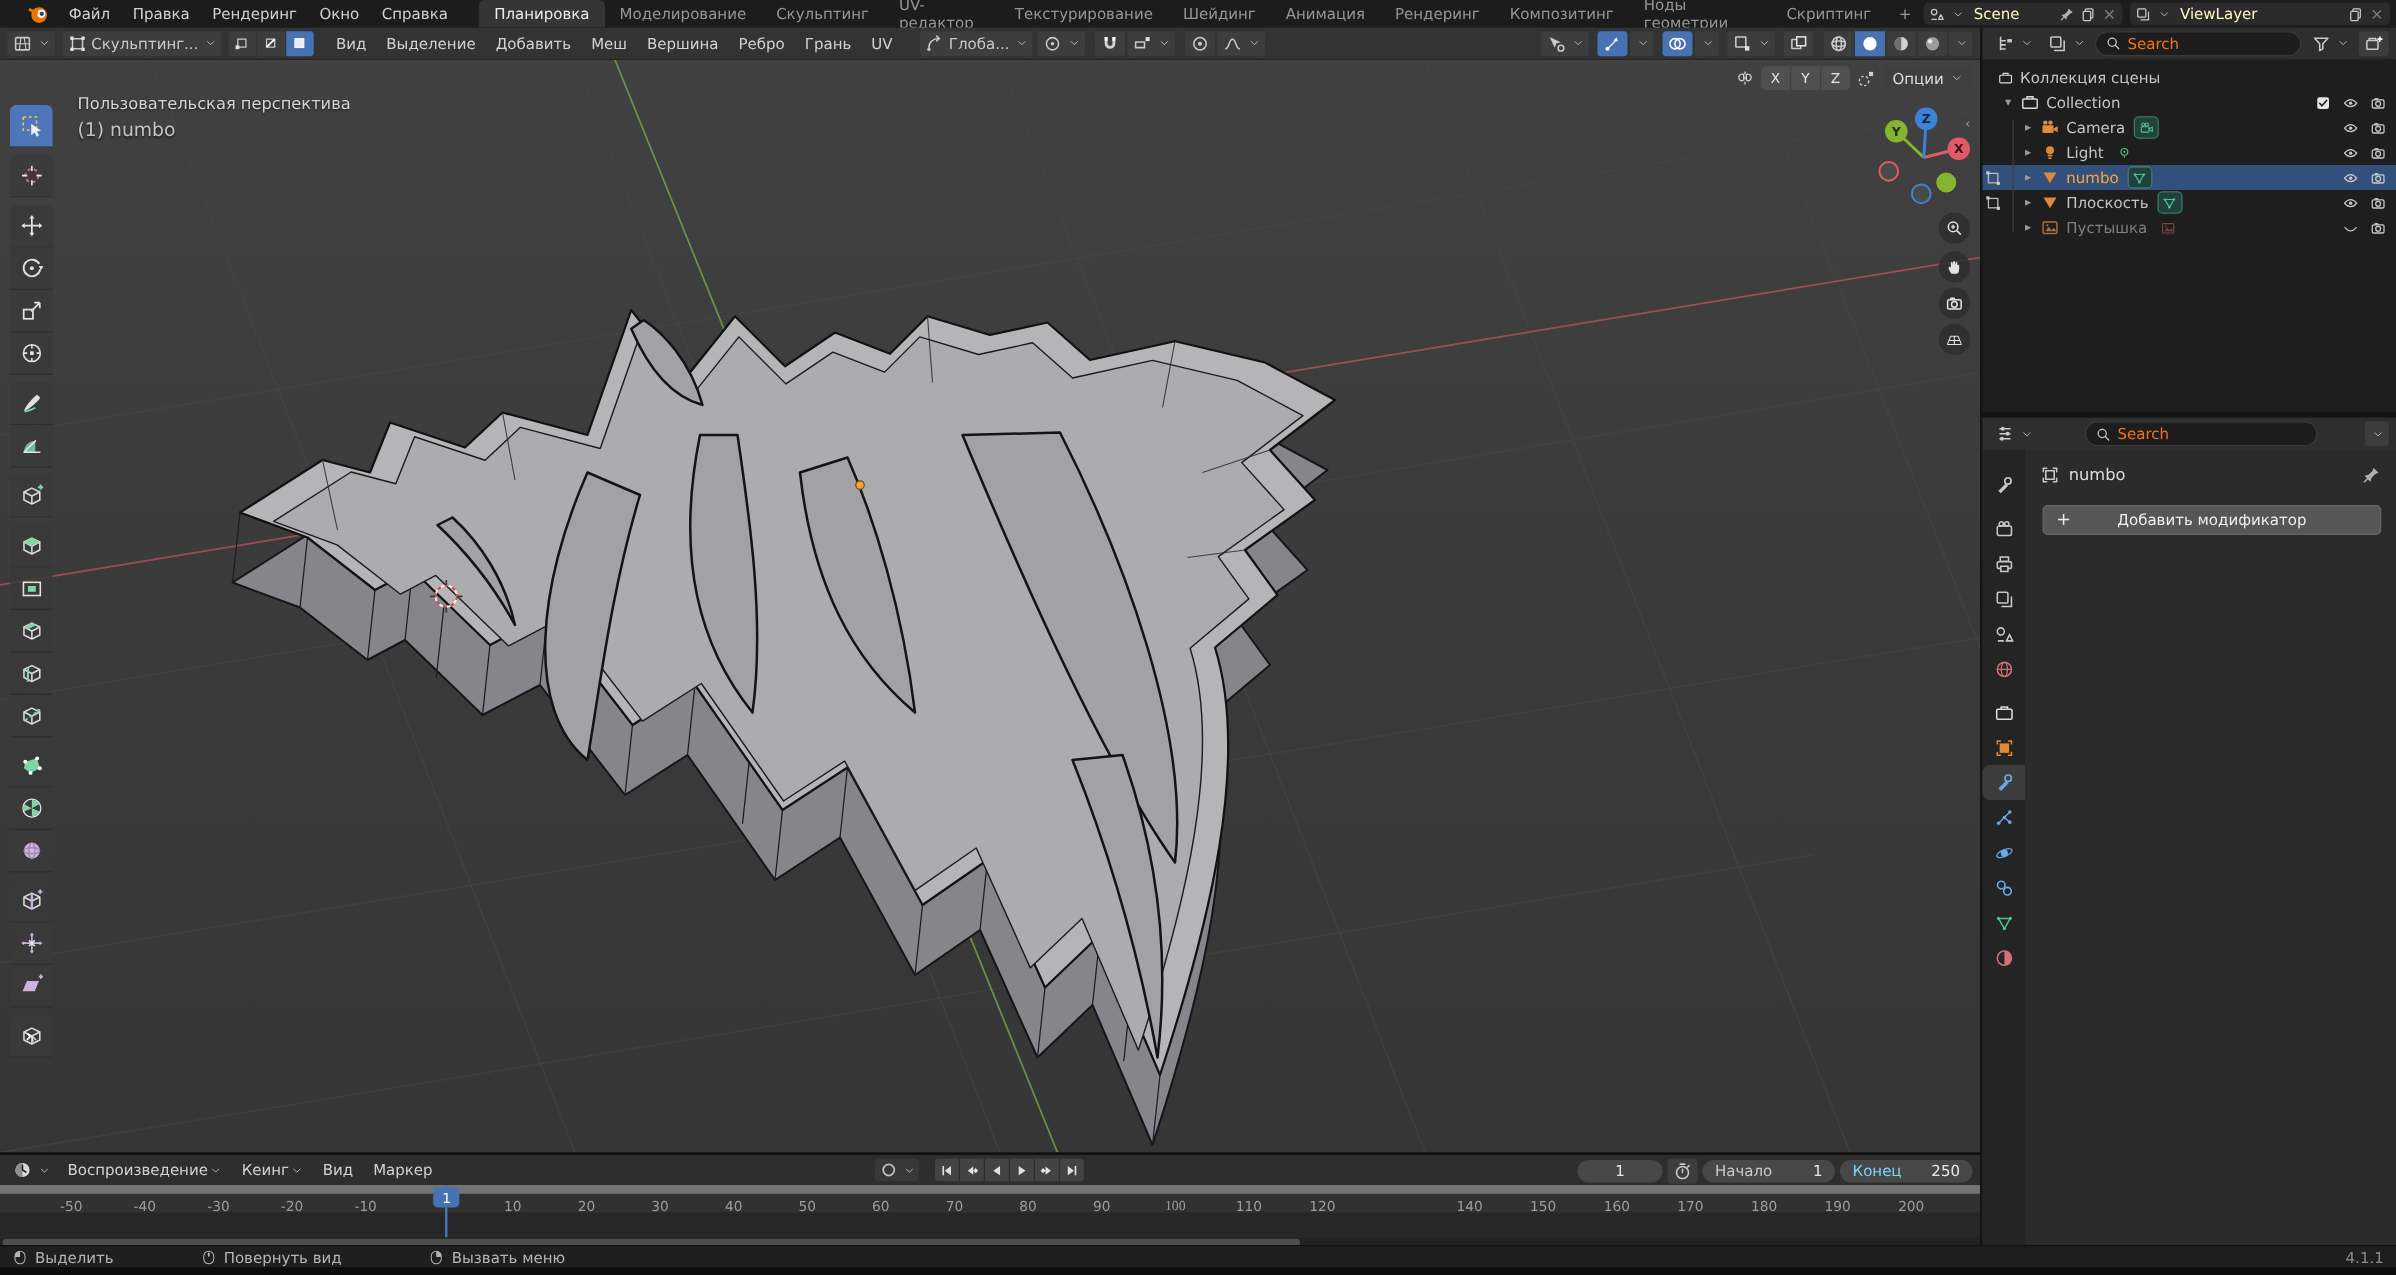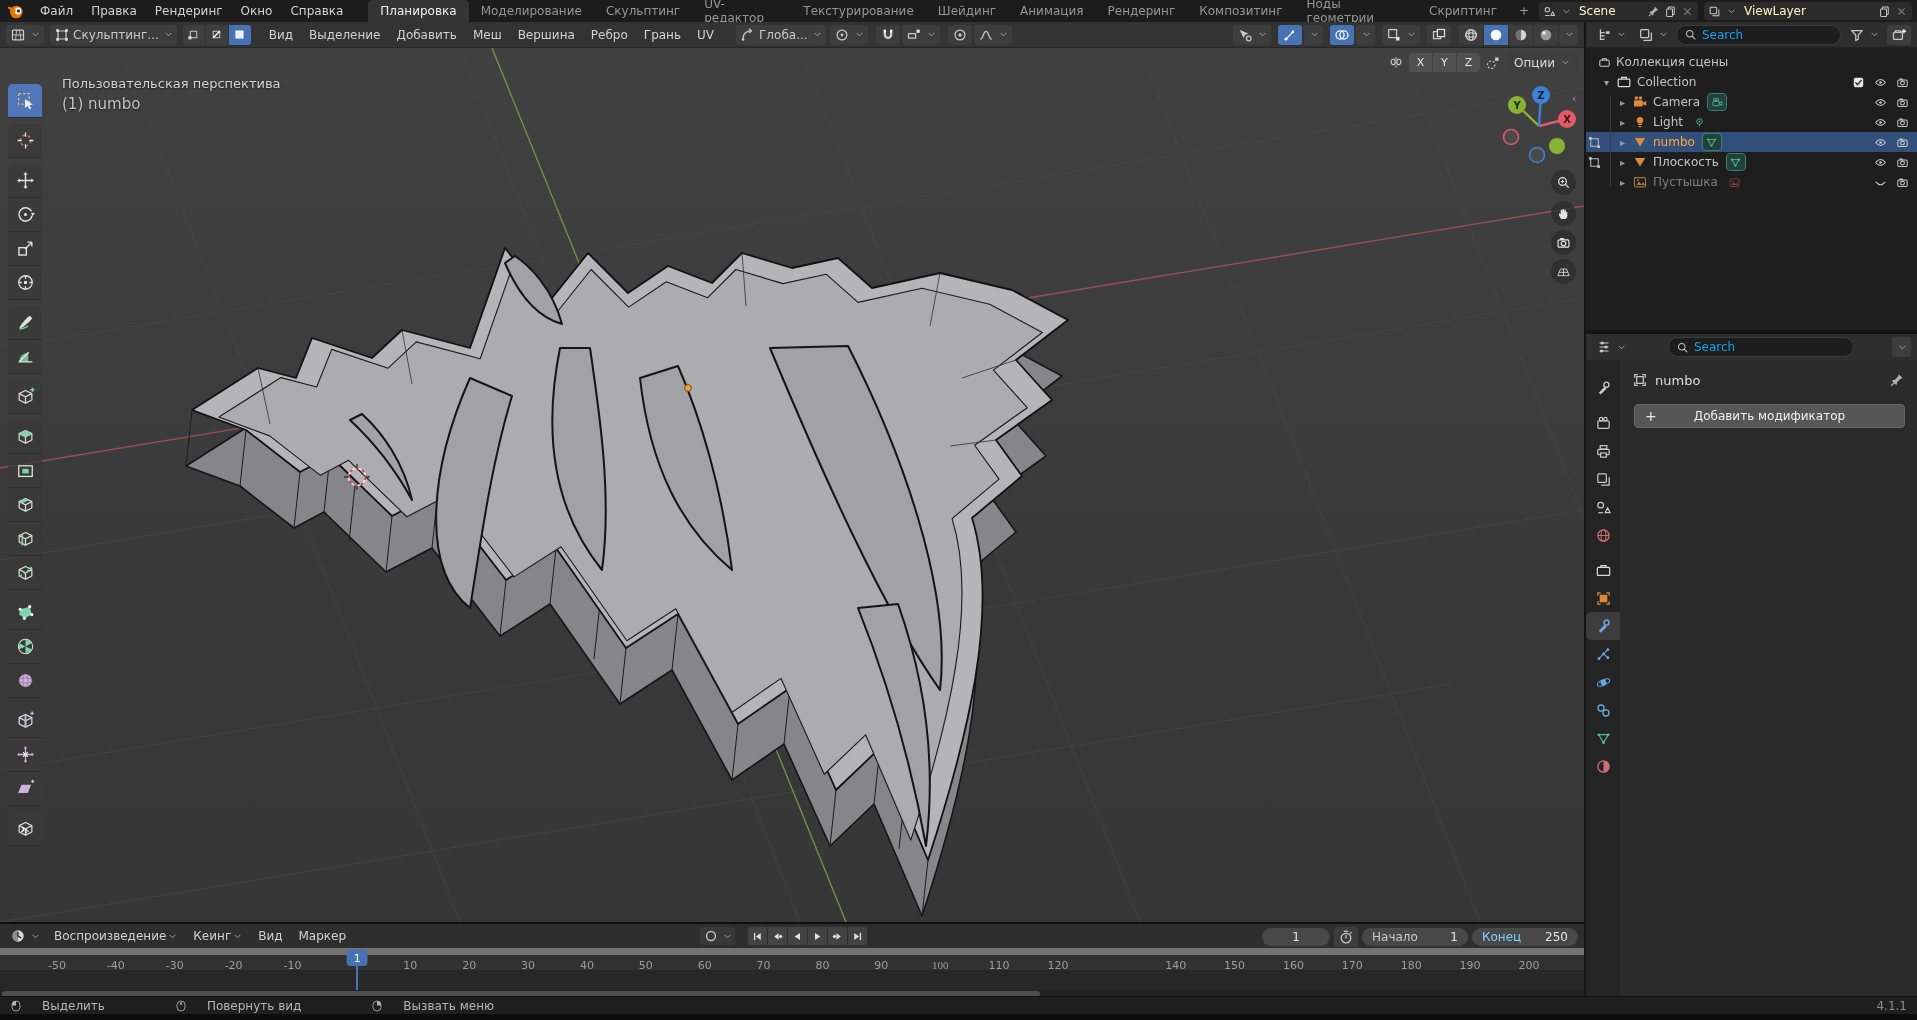--- a/index.html
+++ b/index.html
@@ -6,21 +6,21 @@
   body{width:1917px;height:1020px;position:relative;overflow:hidden;
        font-family:"DejaVu Sans",sans-serif;font-size:12px;color:#c9c9c9;}
   .abs{position:absolute}
   .flex{display:flex;align-items:center}
   .icn{display:inline-flex;width:16px;height:16px;flex:none;align-items:center;justify-content:center}
   .icn svg{width:100%;height:100%;display:block}
   .icn.sm{width:13px;height:13px}
   .chev{display:inline-flex;width:9px;height:9px;flex:none;margin-left:2px}
   .chev svg{width:100%;height:100%}
   
-  #topbar{left:0;top:0;width:1917px;height:22px;background:#1c1c1c;display:flex;align-items:center;padding-left:7px;box-sizing:border-box}
+  #topbar{left:0;top:0;width:1917px;height:22px;background:#1c1c1c;display:flex;align-items:center;padding-left:22px;box-sizing:border-box}
   #topbar .logo{width:18px;height:18px;margin-right:6px}
   .menu{padding:0 9px;color:#d2d2d2;height:22px;display:flex;align-items:center;cursor:default}
   #workspaces{display:flex;margin-left:16px;height:22px}
   .wtab{padding:0 12px;color:#969696;display:flex;align-items:center;height:22px;border-radius:5px 5px 0 0}
   .wtab.active{background:#353535;color:#ececec}
   .wtab-add{color:#9a9a9a;padding:0 10px}
   #topbar-right{margin-left:auto;display:flex;gap:6px;margin-right:5px}
   .idwidget{display:flex;align-items:center;background:#2b2b2b;border-radius:4px;height:18px;padding:0 4px;gap:4px}
   .idwidget .txt{color:#fef9c3;padding:0 4px;min-width:60px}
   
@@ -31,21 +31,21 @@
   .selmode .sm-btn{width:22px;height:20px;background:#3d3d3d;display:flex;align-items:center;justify-content:center}
   .selmode .sm-btn:first-child{border-radius:3px 0 0 3px}
   .selmode .sm-btn:last-child{border-radius:0 3px 3px 0}
   .selmode .sm-btn.active{background:#4772b3}
   #vp-menus{display:flex;margin-left:10px}
   #vp-menus .menu{padding:0 8px}
   .hgap{width:14px}
   #header2 .cluster{display:flex;align-items:center;gap:2px}
   
   #outliner-header{left:1584px;top:22px;width:333px;height:26px;background:#2e2e2e;display:flex;align-items:center;gap:4px;padding:0 6px;box-sizing:border-box;border-left:2px solid #141414;border-bottom:1px solid #222}
-  .searchbox{flex:1;background:#1d1d1d;border:1px solid #3a3a3a;border-radius:10px;height:18px;display:flex;align-items:center;gap:5px;padding:0 7px;color:#0ea5e9}
+  .searchbox{flex:1;background:#1d1d1d;border:1px solid #3a3a3a;border-radius:10px;height:18px;display:flex;align-items:center;gap:5px;padding:0 7px;color:#f97316}
   
   #viewport{left:0;top:48px;width:1584px;height:874px;background:linear-gradient(#414141,#3a3a3a 55%,#363636);overflow:hidden}
   #vp-scene{left:0;top:0;width:1584px;height:874px}
   #vp-labels{left:62px;top:28px;color:#d4d4d4;font-size:13px;text-shadow:0 1px 2px rgba(0,0,0,.6)}
   #vp-labels .l2{font-size:15px;color:#c3c3c3;margin-top:4px}
   
   #toolbar{left:8px;top:36px;width:34px;display:flex;flex-direction:column}
   .tool{width:34px;height:33px;background:#3a3a3acc;display:flex;align-items:center;justify-content:center;border-bottom:1px solid #2e2e2e}
   .tool:first-child{border-radius:5px 5px 0 0}
   .tool.grp{margin-top:6px;border-radius:5px 5px 0 0}
@@ -101,21 +101,21 @@
   .field{background:#484848;border-radius:9px;height:18px;display:flex;align-items:center;justify-content:space-between;color:#e6e6e6;padding:0 10px}
   #ruler{position:absolute;left:0;top:24px;width:1584px;height:22px;background:#313131;border-top:7px solid #737373}
   .rnum{position:absolute;top:4px;transform:translateX(-50%);color:#9d9d9d;font-size:11px}
   #channels{position:absolute;left:0;top:46px;width:1584px;height:20px;background:#272727}
   #tl-scroll{position:absolute;left:0;top:66px;width:1584px;height:8px;background:#232323}
   #tl-scroll .thumb{position:absolute;left:2px;top:1px;width:1038px;height:6px;background:#4e4e4e;border-radius:3px}
   #playhead-line{position:absolute;top:24px;width:2px;height:42px;background:#4772b3}
   #playhead-pill{position:absolute;top:26px;transform:translateX(-50%);background:#4772b3;color:#fff;border-radius:4px;padding:0 7px;height:16px;display:flex;align-items:center;font-size:11px}
   
   #statusbar{left:0;top:996px;width:1917px;height:18px;background:#1f1f1f;display:flex;align-items:center;gap:4px;padding:0 10px;box-sizing:border-box;border-top:1px solid #101010;color:#b5b5b5}
-  .hint{display:flex;align-items:center;gap:20px;margin-right:70px}
+  .hint{display:flex;align-items:center;gap:6px;margin-right:70px}
   .hint .icn{width:12px;height:16px}
   #version{margin-left:auto;color:#8c8c8c}
   #bottomstrip{left:0;top:1014px;width:1917px;height:6px;background:#0c0c0c}
 </style>
 </head>
 <body>
 
 <div id="topbar" class="abs">
   <span class="icn logo">
       <svg viewBox="0 0 18 18">

